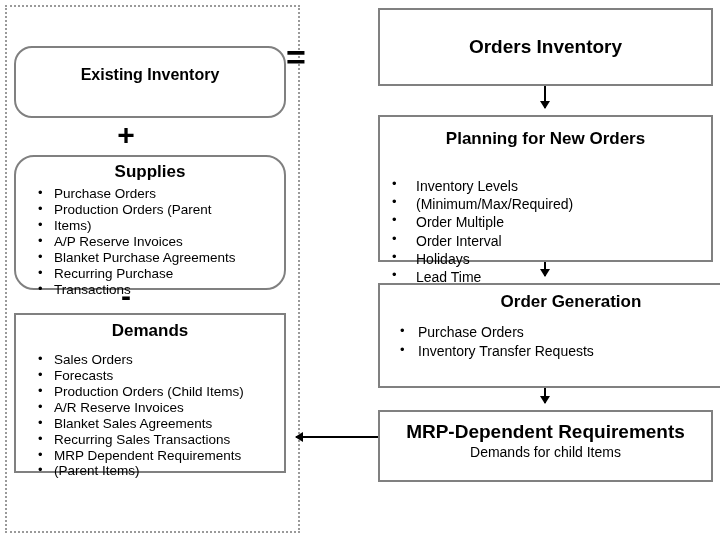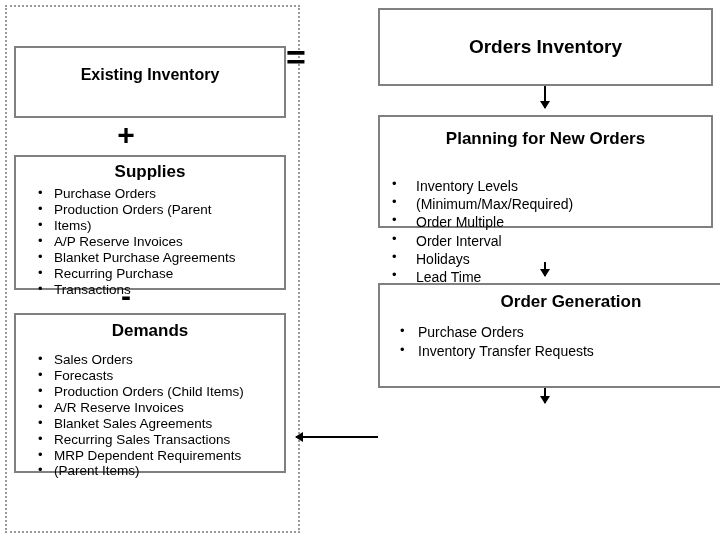--- a/index.html
+++ b/index.html
@@ -72,31 +72,33 @@
     padding-left: 22px;
   }
   li.cont::before { content: ""; }
 
   
   #existing-inventory {
     left: 14px;
     top: 46px;
     width: 272px;
     height: 72px;
+    border-radius: 18px;
   }
   #existing-inventory .box-title {
     font-size: 16px;
     margin-top: 18px;
   }
 
   #supplies {
     left: 14px;
     top: 155px;
     width: 272px;
     height: 135px;
+    border-radius: 20px;
   }
   #supplies .box-title {
     font-size: 17px;
     margin-top: 5px;
   }
 
   #demands {
     left: 14px;
     top: 313px;
     width: 272px;
@@ -150,21 +152,21 @@
   }
   #final-inventory .box-title {
     font-size: 19px;
     margin-top: 26px;
   }
 
   #planning {
     left: 378px;
     top: 115px;
     width: 335px;
-    height: 113px;
+    height: 147px;
   }
   #planning .box-title {
     font-size: 17px;
     margin-top: 12px;
   }
 
   #order-generation {
     left: 378px;
     top: 283px;
     width: 386px;
@@ -317,16 +319,20 @@
     <div class="list-wrap">
       <ul class="bullets">
         <li>Purchase Orders</li>
         <li>Inventory Transfer Requests</li>
       </ul>
     </div>
   </div>
 
   <div class="arrow-v" id="arrow-order-to-mrp"></div>
 
+  <div class="box" id="mrp-dependent">
+    <div class="box-title">MRP-Dependent Requirements</div>
+    <div class="box-sub">Demands for child Items</div>
+  </div>
 
   <div id="arrow-mrp-to-demands"></div>
 
 </div>
 
 </body></html>

